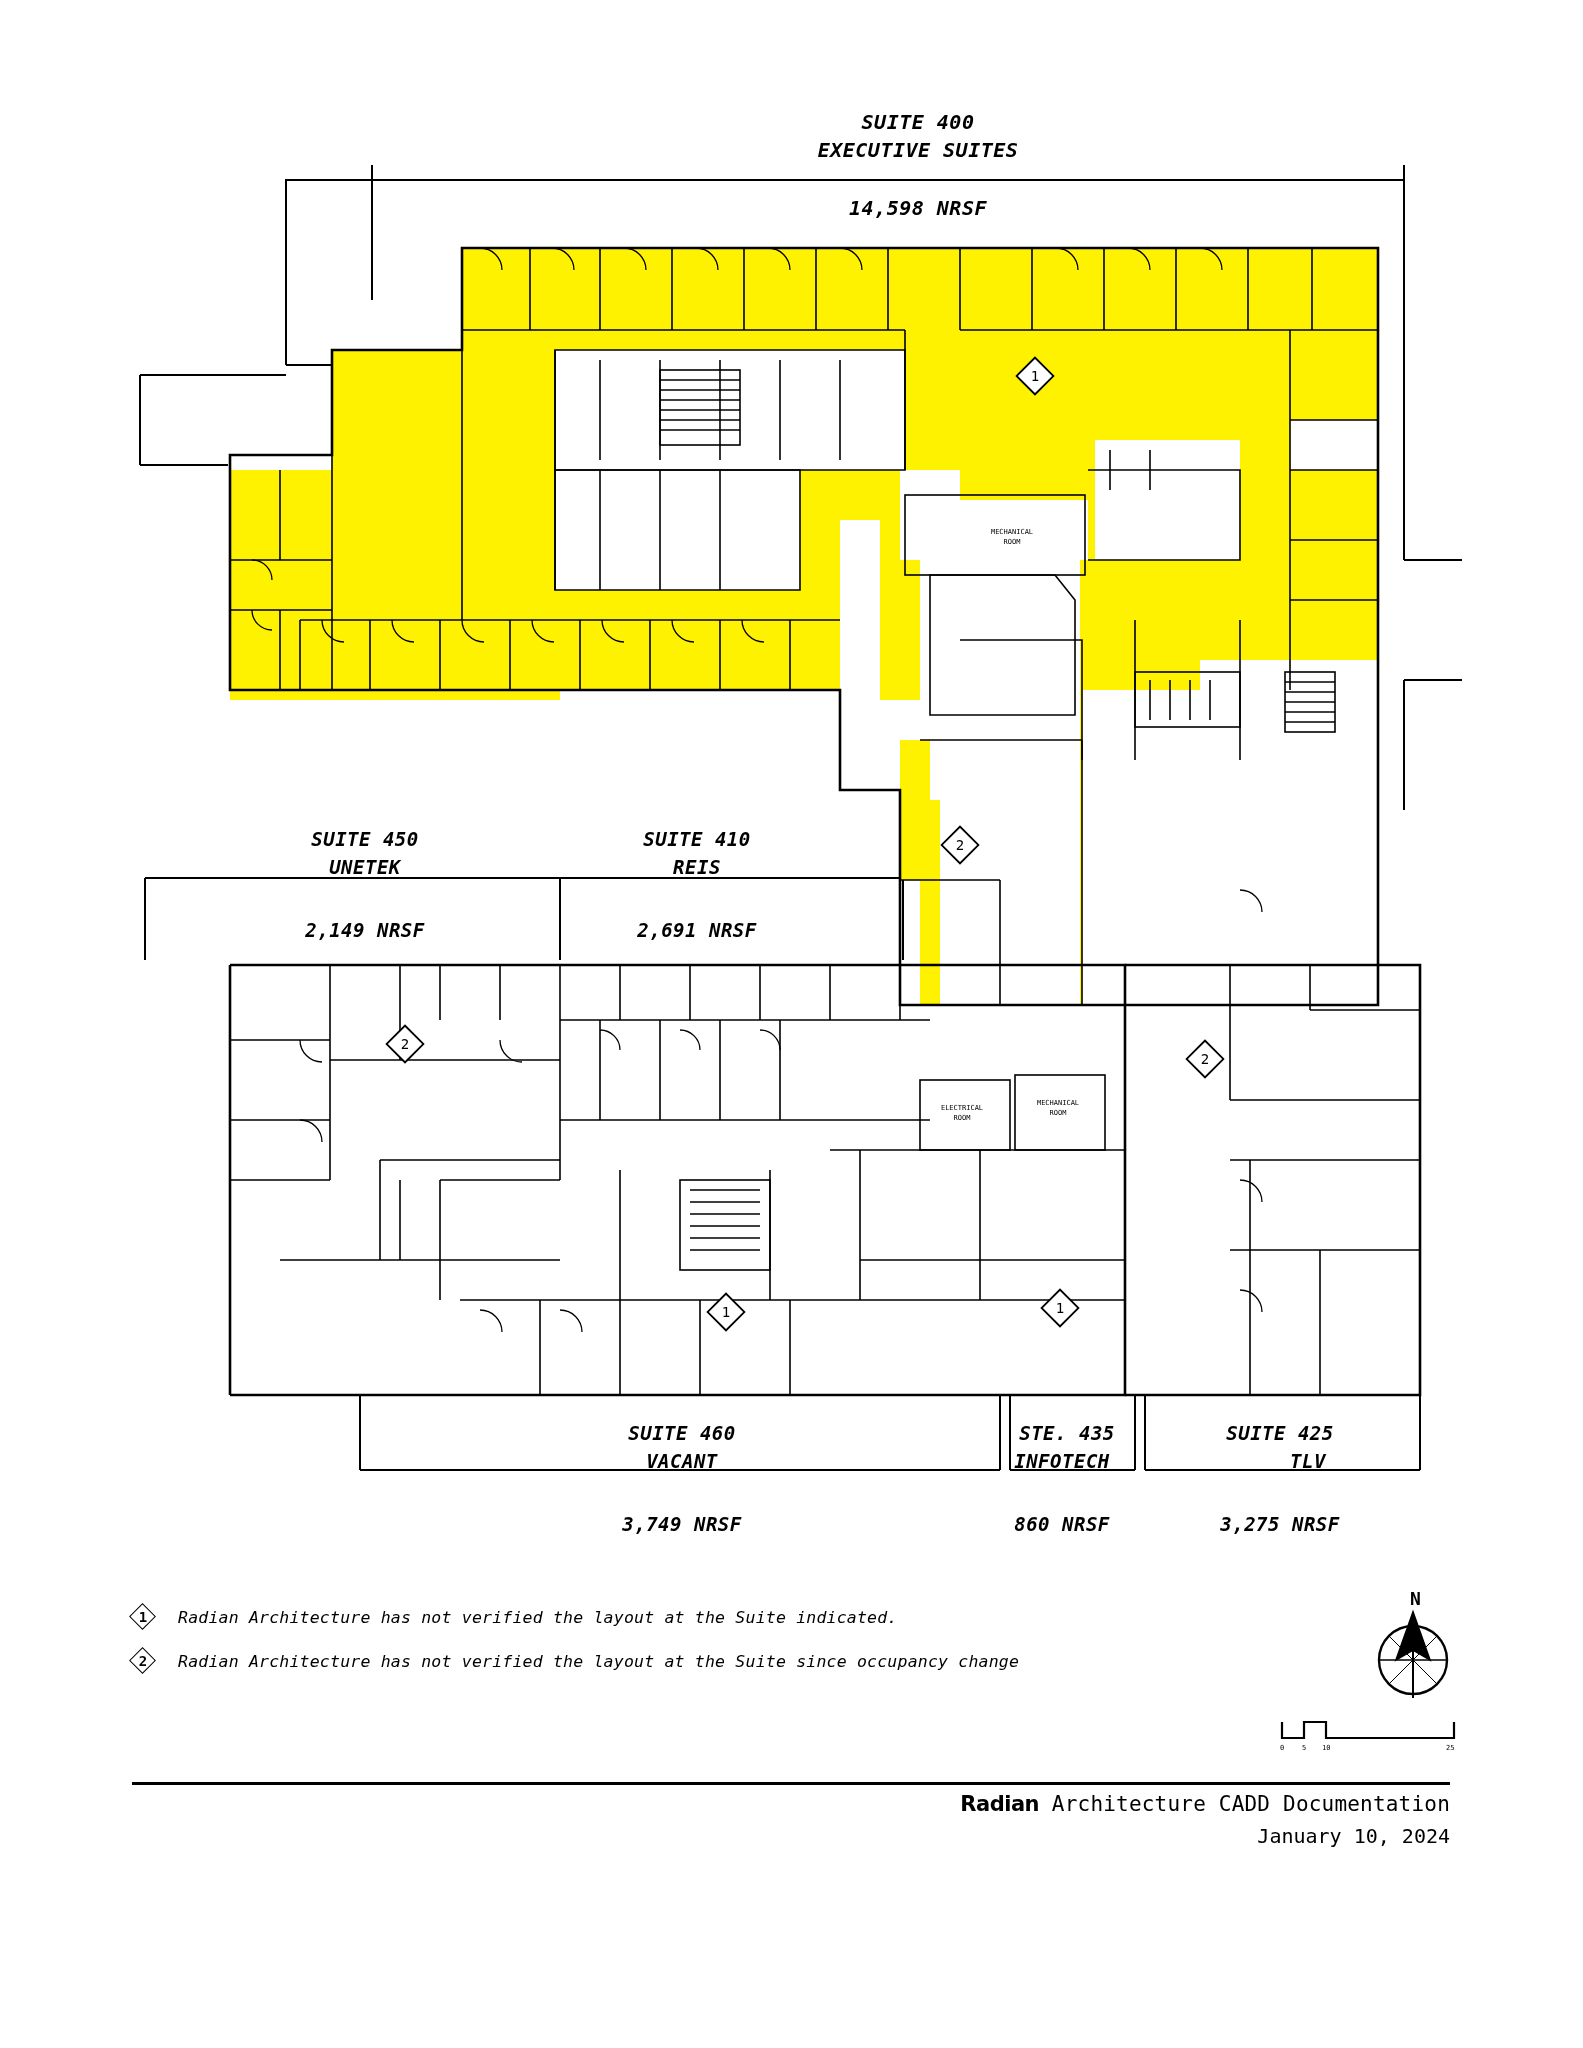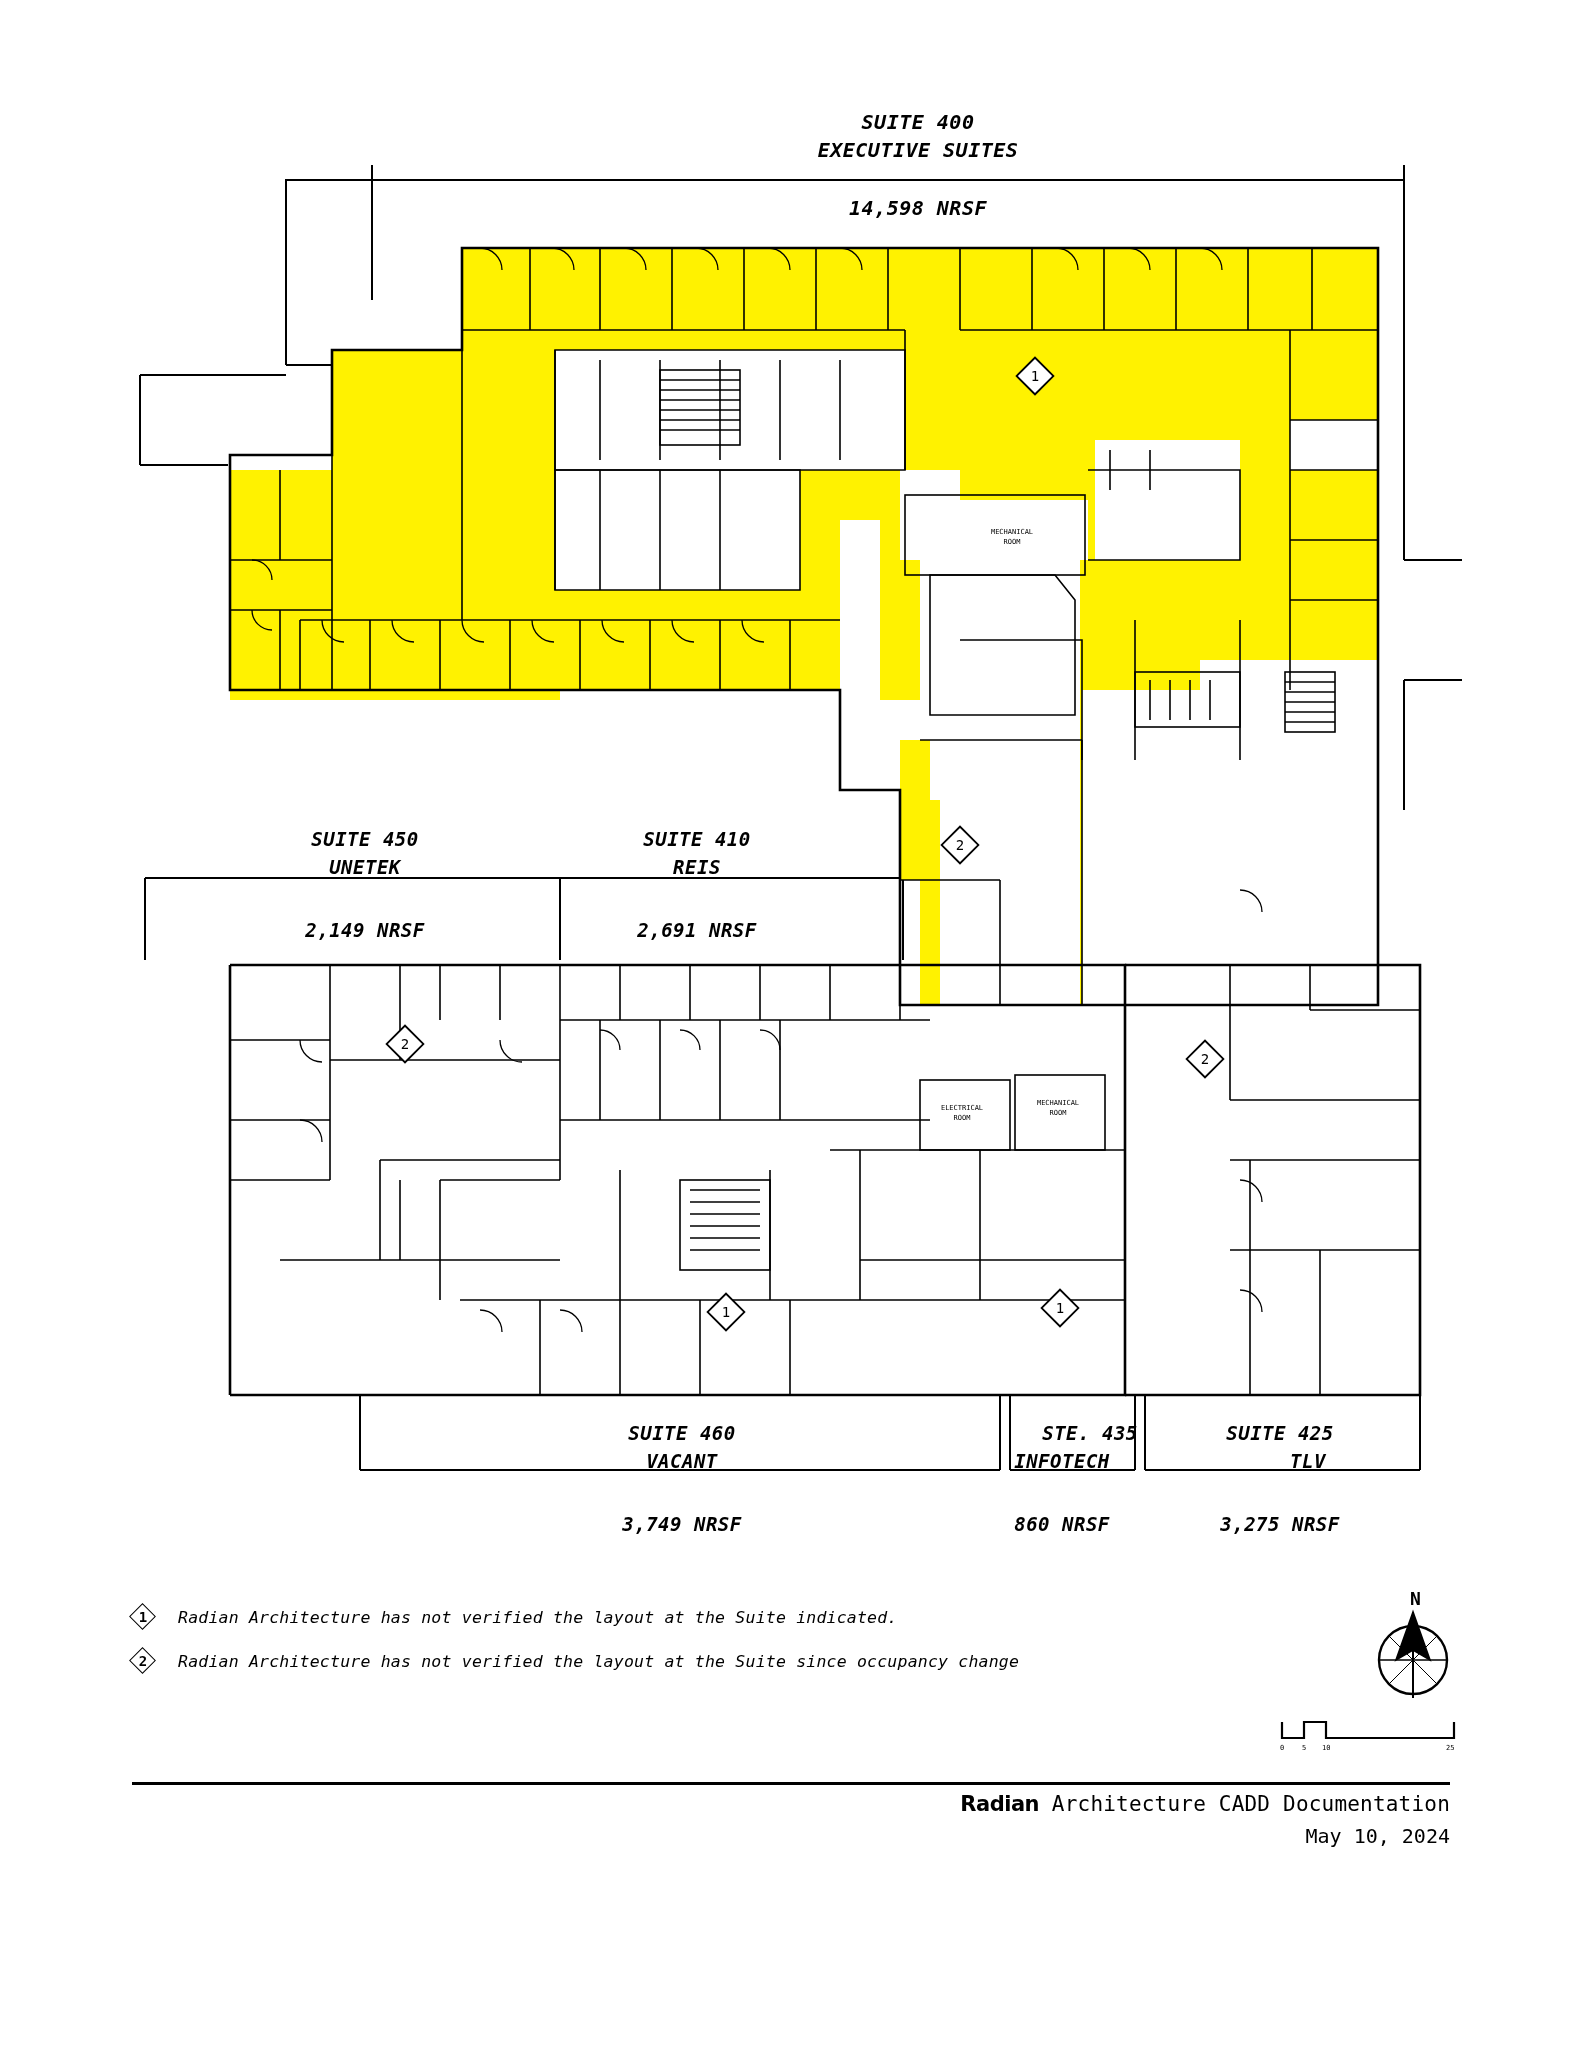--- a/index.html
+++ b/index.html
@@ -189,21 +189,21 @@
   <div class="lbl sz19" style="left:365px; top:919px;">2,149 NRSF</div>
 
   <div class="lbl sz19" style="left:697px; top:828px;">SUITE 410</div>
   <div class="lbl sz19" style="left:697px; top:856px;">REIS</div>
   <div class="lbl sz19" style="left:697px; top:919px;">2,691 NRSF</div>
 
   <div class="lbl sz19" style="left:682px; top:1422px;">SUITE 460</div>
   <div class="lbl sz19" style="left:682px; top:1450px;">VACANT</div>
   <div class="lbl sz19" style="left:682px; top:1513px;">3,749 NRSF</div>
 
-  <div class="lbl sz19" style="left:1062px; top:1422px;margin-left:28px;">STE. 435</div>
+  <div class="lbl sz19" style="left:1039px; top:1422px;margin-left:28px;">STE. 435</div>
   <div class="lbl sz19" style="left:1062px; top:1450px;">INFOTECH</div>
   <div class="lbl sz19" style="left:1062px; top:1513px;">860 NRSF</div>
 
   <div class="lbl sz19" style="left:1280px; top:1422px;">SUITE 425</div>
   <div class="lbl sz19" style="left:1280px; top:1450px;margin-left:28px;">TLV</div>
   <div class="lbl sz19" style="left:1280px; top:1513px;">3,275 NRSF</div>
 
   <svg id="plan-svg" viewBox="0 0 1583 2048">
     <g stroke="#000" fill="none" stroke-width="2.2" stroke-linejoin="miter">
 
@@ -467,15 +467,15 @@
         <text x="44" y="34">10</text>
         <text x="168" y="34">25</text>
       </g>
     </svg>
   </div>
 
   <div class="rule"></div>
   <div class="credit">
     <span class="brand">Radian</span><span> Architecture CADD Documentation</span>
   </div>
-  <div class="credit-line2">May 10, 2024</div>
+  <div class="credit-line2">January 10, 2024</div>
 
 </div>
 
 </body></html>

